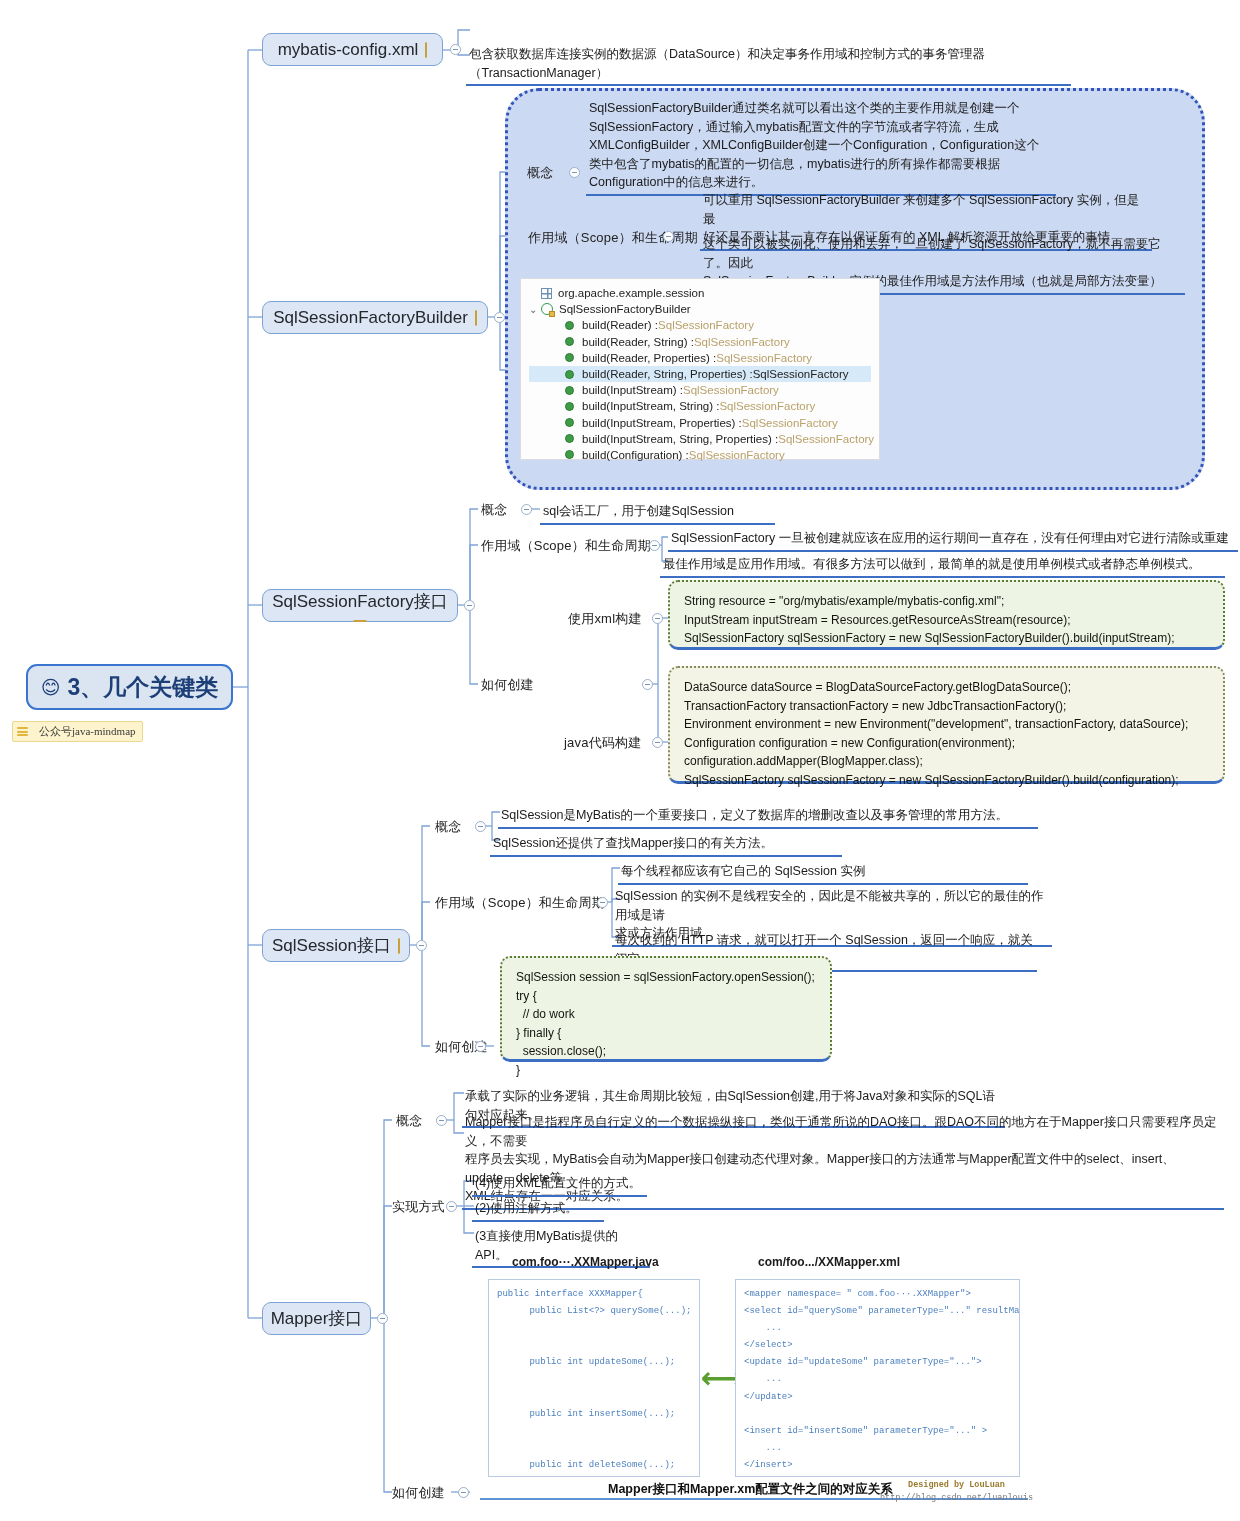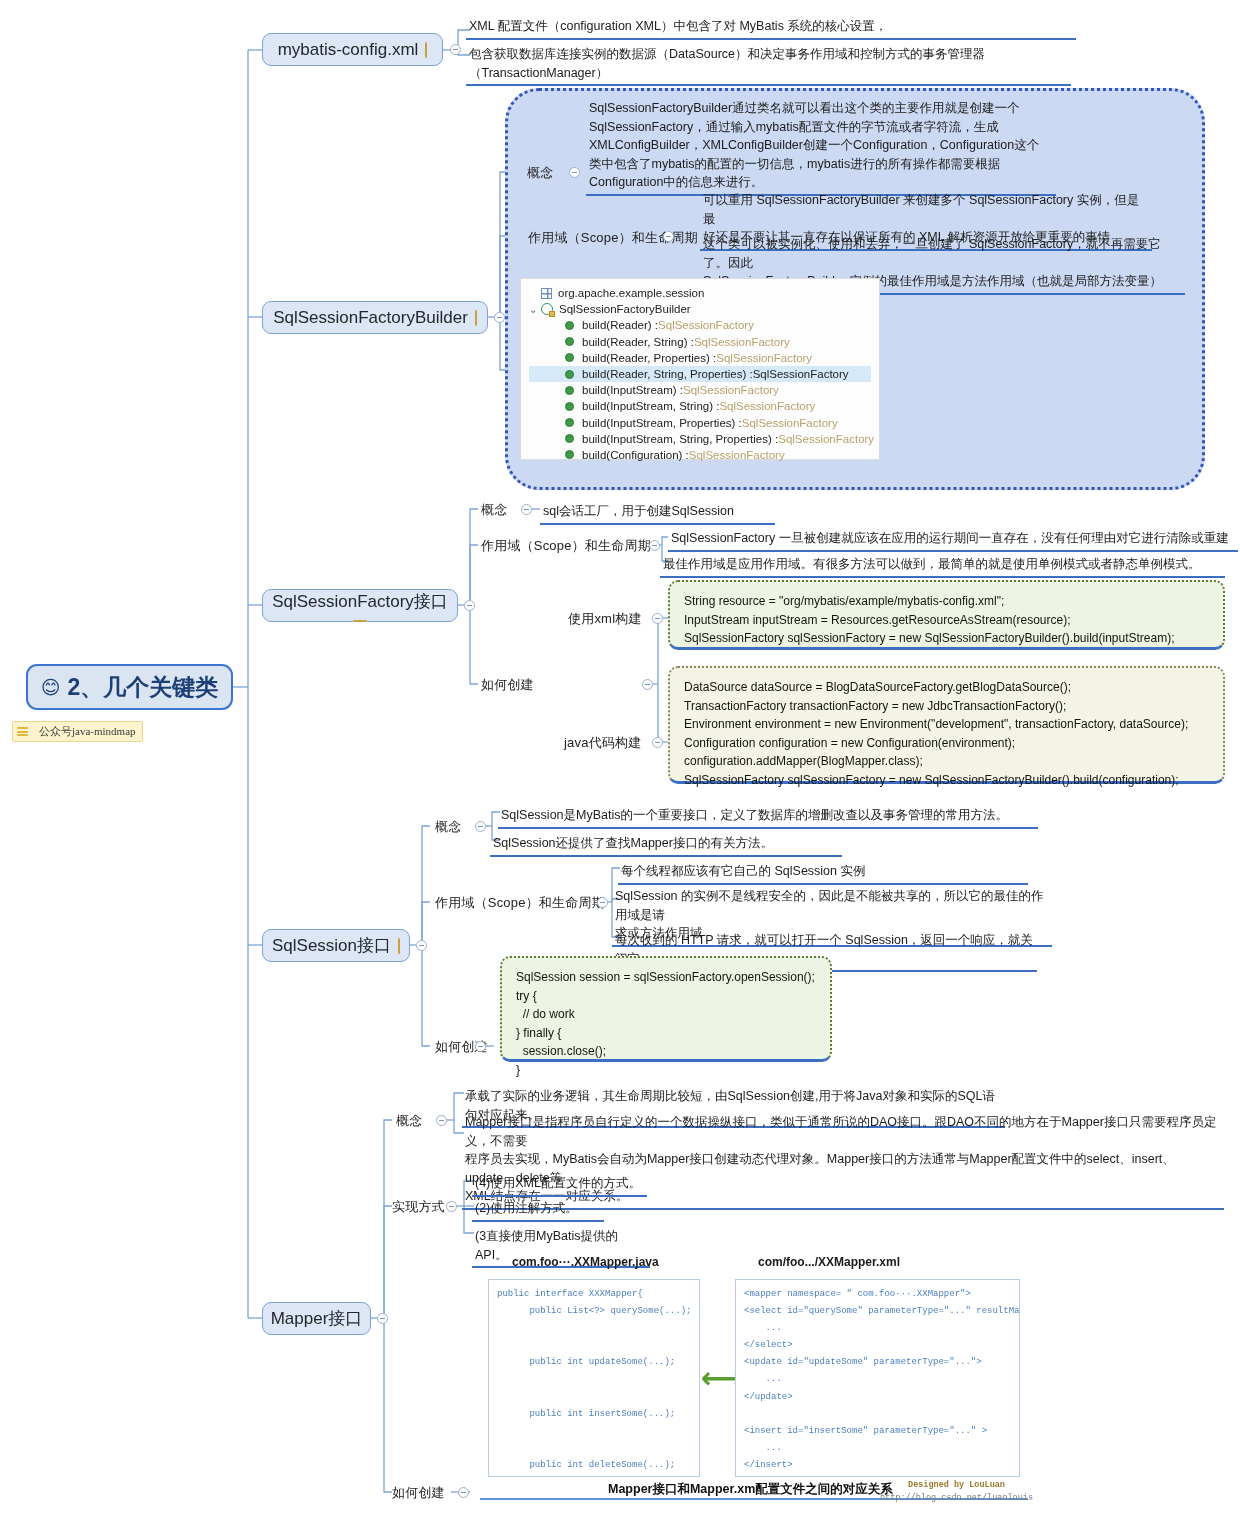--- a/index.html
+++ b/index.html
@@ -273,21 +273,21 @@
       <path d="M451 1206 H464"></path>
       <path d="M464 1206 V1181 H474"></path>
       <path d="M464 1206 V1206 H474"></path>
       <path d="M464 1206 V1233 H474"></path>
       <path d="M451 1492 H470"></path>
     </g>
   </svg>
 
   <div class="nodebox root" style="left:26px;top:664px;width:207px;height:46px;">
     <span class="emoji">😊</span>
-    <span>2、几个关键类</span>
+    <span>3、几个关键类</span>
   </div>
   <div class="tag" style="left:12px;top:721px;">
     <span class="bars">
         <i></i>
         <i></i>
         <i></i>
       </span>
     <span>公众号java-mindmap</span>
   </div>
 
@@ -314,21 +314,20 @@
   <div class="nodebox branch" style="left:262px;top:1302px;width:109px;height:33px;">
     <span>Mapper接口</span>
   </div>
 
   <div class="knob" style="left:450px;top:44px;"></div>
   <div class="knob" style="left:494px;top:312px;"></div>
   <div class="knob" style="left:464px;top:600px;"></div>
   <div class="knob" style="left:416px;top:940px;"></div>
   <div class="knob" style="left:377px;top:1313px;"></div>
 
-  <div class="leaf" style="left:466px;top:16px;width:610px;">XML 配置文件（configuration XML）中包含了对 MyBatis 系统的核心设置，</div>
   <div class="leaf" style="left:466px;top:44px;width:605px;">包含获取数据库连接实例的数据源（DataSource）和决定事务作用域和控制方式的事务管理器（TransactionManager）</div>
 
   <div class="cloud" style="left:505px;top:88px;width:700px;height:402px;"></div>
 
   <div class="label cn" style="left:527px;top:166px;">概念</div>
   <div class="knob" style="left:569px;top:167px;"></div>
   <div class="leaf" style="left:586px;top:98px;width:470px;white-space:pre-line;border-bottom-color:#3c6fc4;">SqlSessionFactoryBuilder通过类名就可以看出这个类的主要作用就是创建一个
 SqlSessionFactory，通过输入mybatis配置文件的字节流或者字符流，生成
 XMLConfigBuilder，XMLConfigBuilder创建一个Configuration，Configuration这个
 类中包含了mybatis的配置的一切信息，mybatis进行的所有操作都需要根据

